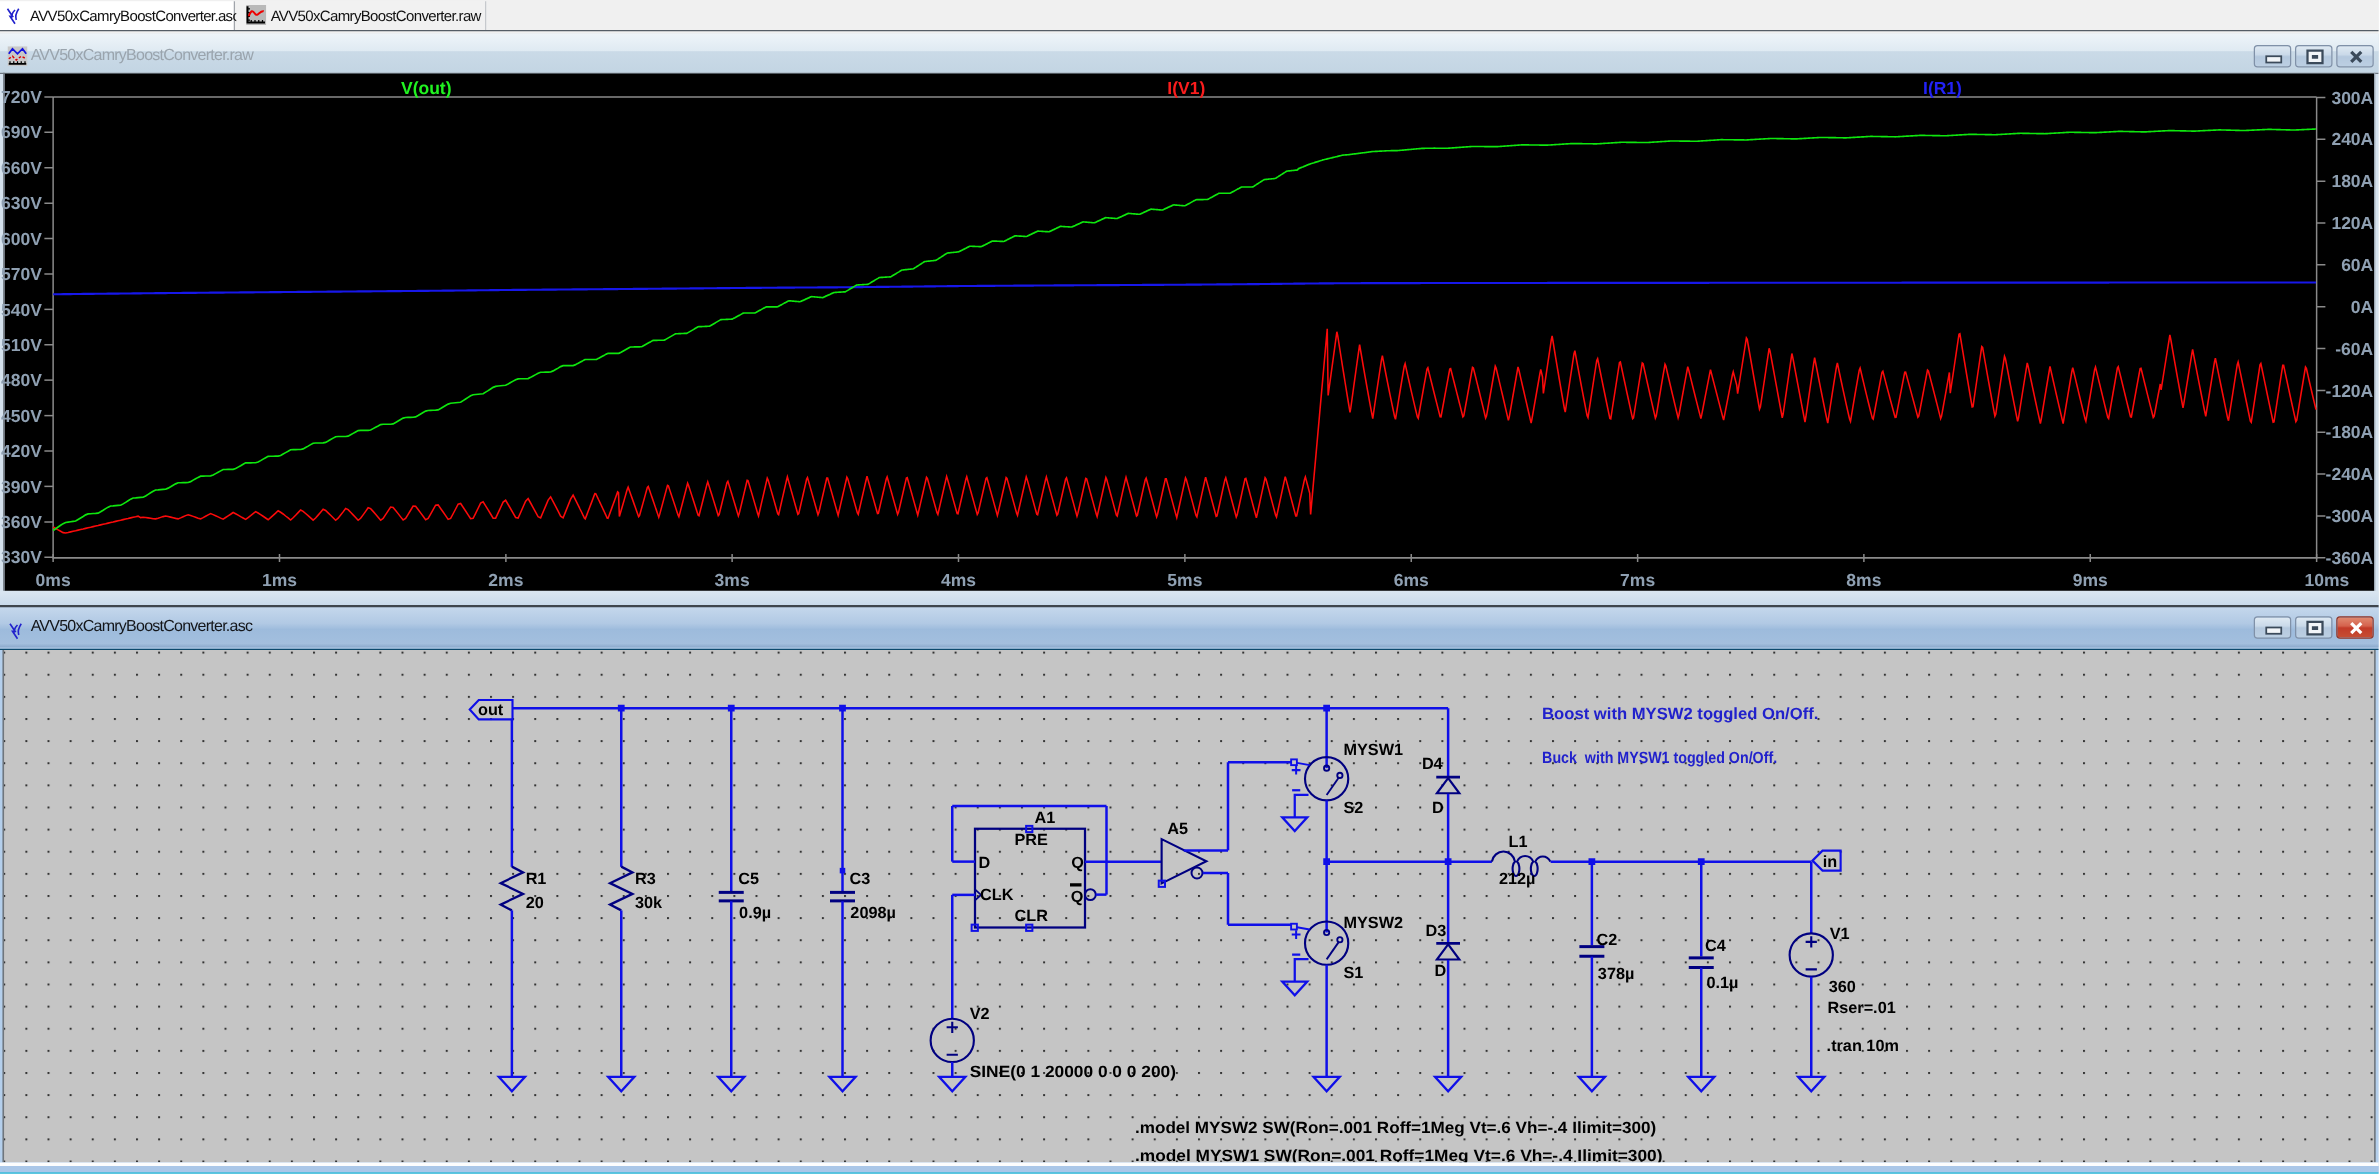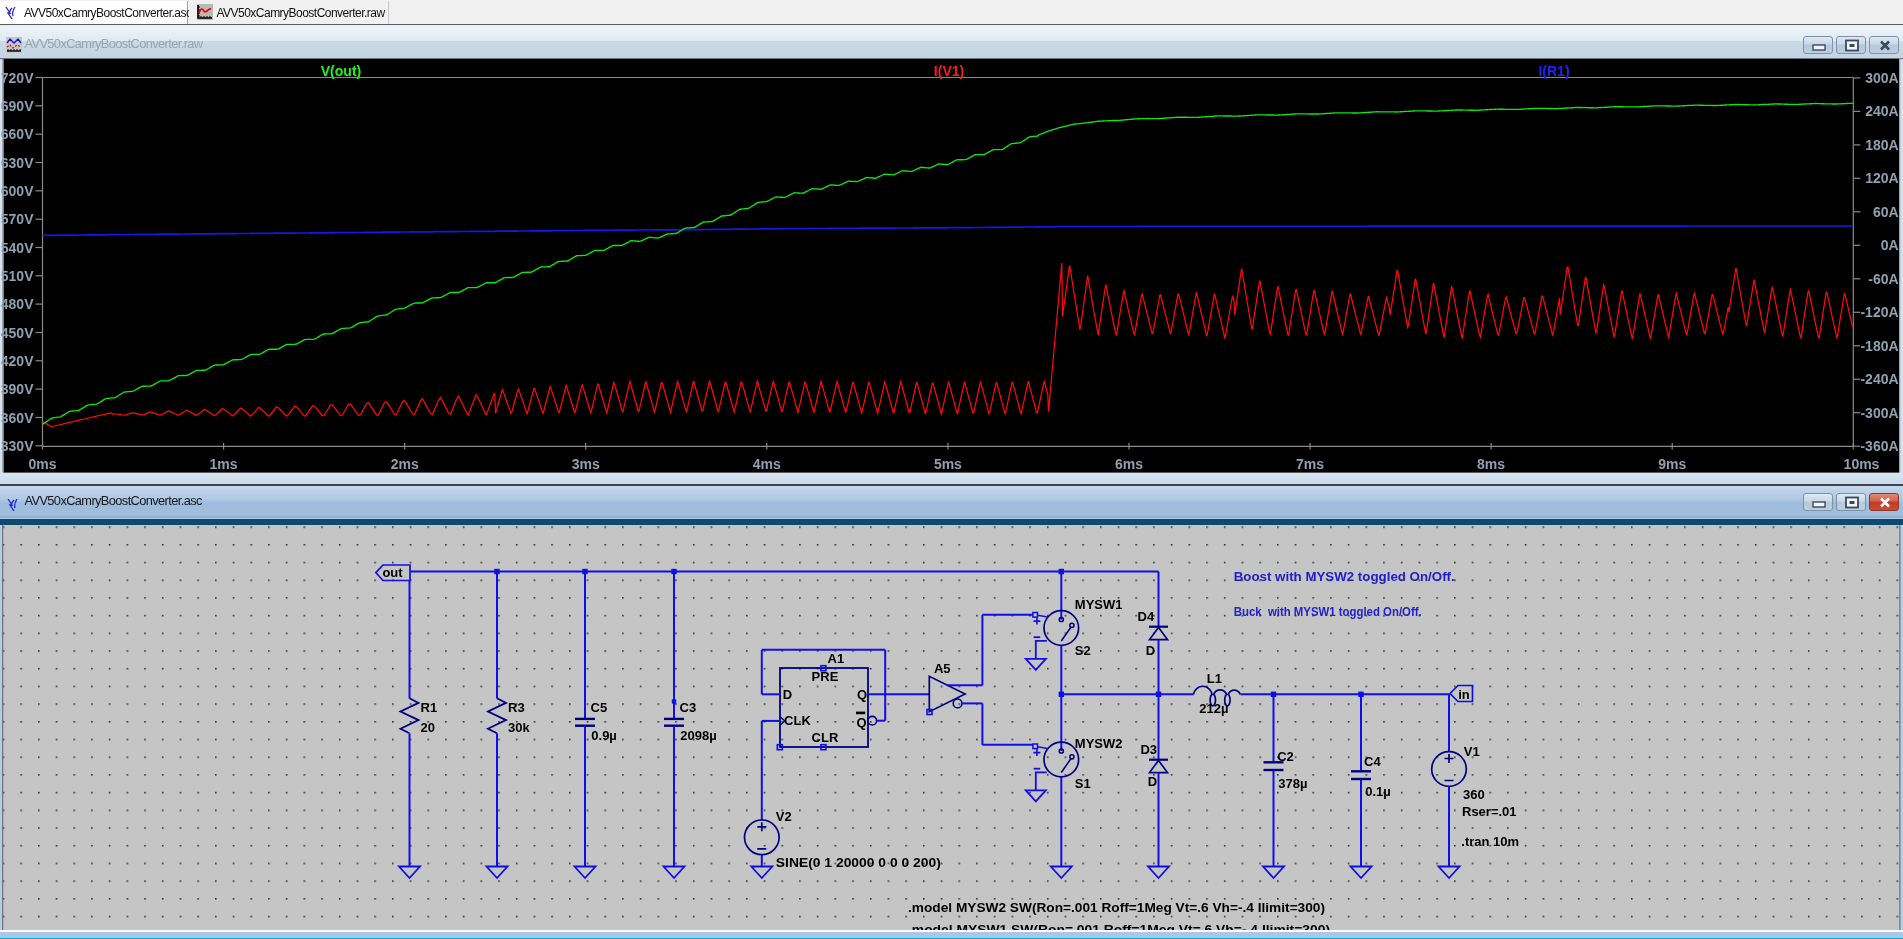--- a/index.html
+++ b/index.html
@@ -24,21 +24,21 @@
 #plotwrap { position:absolute; left:0; top:31.4px; width:1903px; height:415px; }
 #rawbot { position:absolute; left:0; top:446.4px; height:11px; width:1903px;
   background:linear-gradient(#dae6f1,#c9daeb); }
 #ascwin { position:absolute; left:0; top:484px; width:1903px; height:455px;
   background:#b4cfec; border-top:2.6px solid #3e454d; }
 #ascwin .tbar { top:0; background:linear-gradient(#c4d7ec,#b1c9e4 40%,#9dbbdc 55%,#a3bfde 90%,#8aa9cc); }
 #ascwin .ttext { color:#14161a; top:7px; }
 #ascwin .wbtns { top:7.2px; }
 #ascwin .ticon { top:10.5px; }
 #schemwrap { position:absolute; left:0; top:32.7px; width:1903px; height:416px;
-  border-top:6px solid #0c4a6e; }
+  border-top:1px solid #0c4a6e; }
 #ascbot { position:absolute; left:0; top:444.2px; width:1903px; height:8.8px;
   background:linear-gradient(#fdfdfd 0 30%, #aac7e8 30%); border-bottom:1.3px solid #00b4d2; }
 text.k { font:bold 13px "Liberation Sans",sans-serif; fill:#000; }
 text.b { font:bold 13px "Liberation Sans",sans-serif; fill:#2121cc; }
 text.ax { font:bold 14px "Liberation Sans",sans-serif; fill:#8fa0b2; }
 text.lg { font:bold 14px "Liberation Sans",sans-serif; }
 </style></head>
 <body>
 <div id="screen">
 <div id="tabbar">

